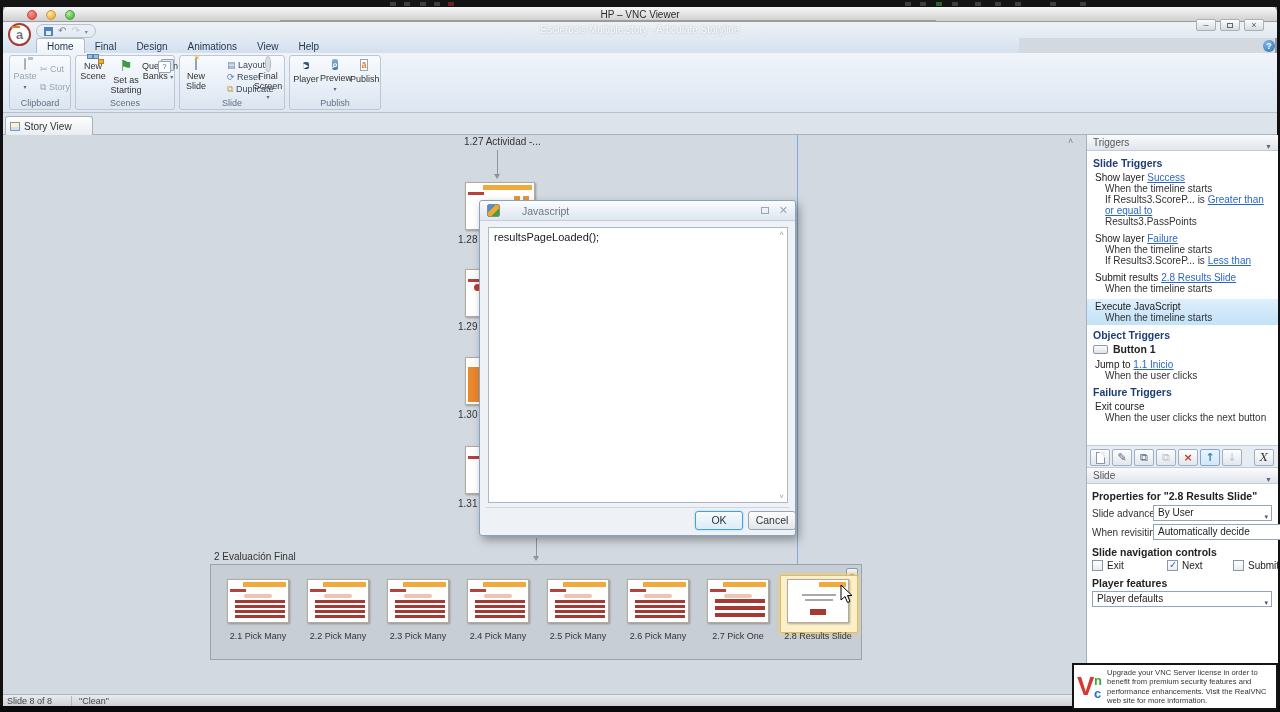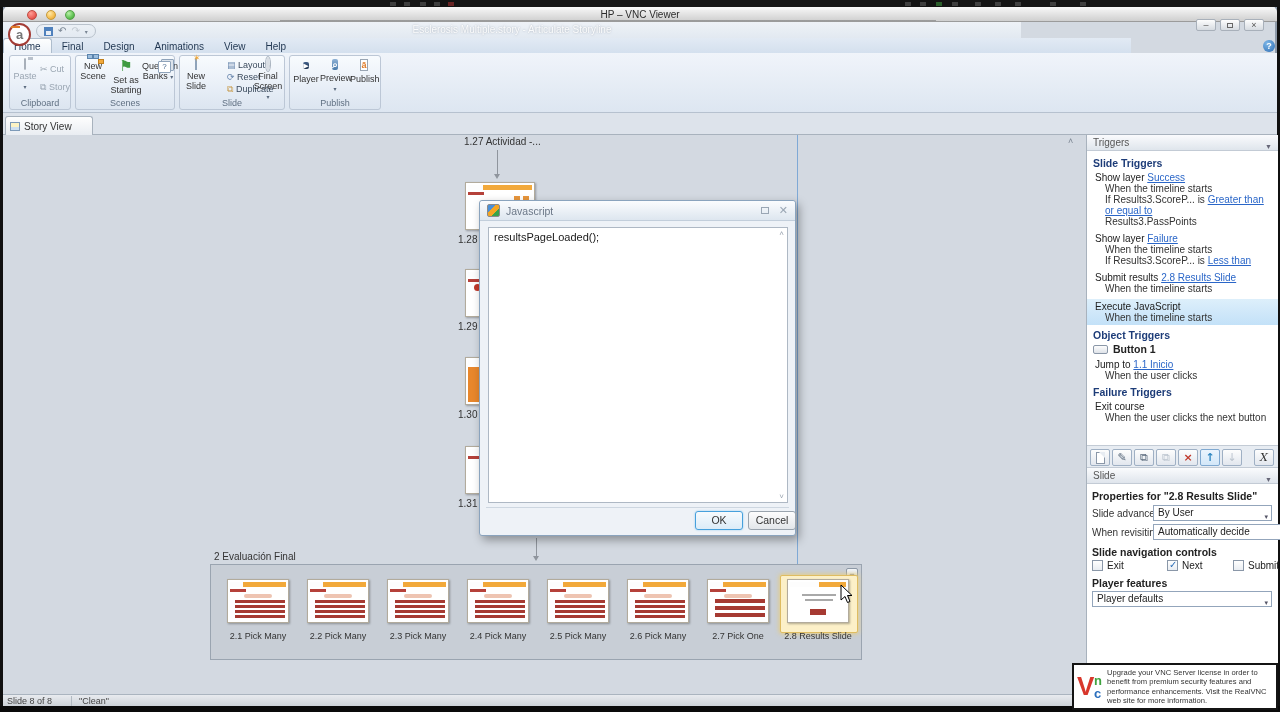--- a/index.html
+++ b/index.html
@@ -18,21 +18,21 @@
   .mac-titlebar { position:absolute; left:3px; top:7px; width:1274px; height:15px;
     background:linear-gradient(#f8f8f8,#cfcfcf); border-bottom:1px solid #9b9b9b;
     border-radius:5px 5px 0 0; z-index:6; }
   .tl { position:absolute; top:3px; width:10px; height:10px; border-radius:50%; }
   .tl.red    { left:24px; background:radial-gradient(circle at 35% 30%,#ff9d94,#ec6058 60%,#c33); border:1px solid #c04a40;}
   .tl.yellow { left:43px; background:radial-gradient(circle at 35% 30%,#ffe9a8,#f5bd4f 60%,#d99a2b); border:1px solid #c79a3a;}
   .tl.green  { left:62px; background:radial-gradient(circle at 35% 30%,#b9f0a8,#61c354 60%,#3f9b38); border:1px solid #55a049;}
   .mac-title { position:absolute; left:0; right:0; top:2px; text-align:center; font-size:10px; color:#2c2c2c; }
   .title-underline { position:absolute; left:277px; top:13px; width:656px; height:1px; background:#5a5a5a; opacity:.45; }
 
-  .app-titlebar { position:absolute; left:3px; top:22px; width:1018px; height:16px;
+  .app-titlebar { position:absolute; left:3px; top:22px; width:1274px; height:16px;
     background:linear-gradient(#eef2f7,#e2e9f1); z-index:4; }
   .app-title { position:absolute; left:0; right:0; top:2px; text-align:center; font-size:10px;
     color:rgba(255,255,255,.92); text-shadow:0 0 2px rgba(120,130,145,.6); }
   .win-btns { position:absolute; left:1196px; top:19px; display:flex; gap:4px; z-index:7; }
   .win-btn { width:20px; height:12px; border:1px solid #a8b0ba; border-radius:2px;
     background:linear-gradient(#fdfdfd,#d6dbe1); font-size:9px; line-height:10px; text-align:center; color:#555; }
   .win-btn .sq { display:inline-block; width:6px; height:5px; border:1px solid #666; margin-top:2px; }
 
   
   .app-logo { position:absolute; left:8px; top:23px; width:23px; height:23px; border-radius:50%;
@@ -41,22 +41,22 @@
   .app-logo .a::before { content:""; position:absolute; left:1px; top:1px; width:9px; height:2px; background:#e07b28; }
   .qat { position:absolute; left:36px; top:24px; height:14px; display:flex; align-items:center; gap:5px;
     padding:0 7px; border:1px solid #b9c2cc; border-radius:8px; z-index:8; }
   .ic-save { width:9px; height:9px; background:#4f81bd; position:relative; }
   .ic-save::after { content:""; position:absolute; left:2px; bottom:1px; width:5px; height:4px; background:#e8eef5; }
   .qat .glyph { font-family:"DejaVu Sans",sans-serif; font-size:10px; color:#7a8694; line-height:12px; }
   .qat .glyph.dis { color:#c3cad2; }
   .qat .caret { font-size:6px; color:#7a8694; }
 
   
-  .ribbon-tabs { position:absolute; left:3px; top:38px; width:1128px; height:15px;
-    background:linear-gradient(#e2eaf4,#d4e0ee); display:flex; align-items:flex-end; z-index:3; }
+  .ribbon-tabs { position:absolute; left:3px; top:38px; width:1016px; height:15px;
+    background:linear-gradient(#e2eaf4,#d4e0ee); display:flex; align-items:flex-end; padding-left:33px; z-index:3; }
   .rtab { font-size:10px; color:#1f3550; padding:2px 10px 1px; }
   .rtab.active { background:linear-gradient(#fdfefe,#eef3f9); border:1px solid #aebdcd; border-bottom:none;
     border-radius:3px 3px 0 0; color:#1f3550; }
   .help-btn { position:absolute; left:1263px; top:40px; width:12px; height:12px; border-radius:50%;
     background:radial-gradient(circle at 35% 30%,#7db7e8,#2e6db3); color:#fff; font-size:9px; font-weight:bold;
     text-align:center; line-height:12px; z-index:7; }
 
   .ribbon { position:absolute; left:3px; top:53px; width:1274px; height:60px;
     background:linear-gradient(#f0f4fa,#dde6f1); border-bottom:1px solid #b6c1cf; z-index:3; }
   .rgroup { position:absolute; top:2px; height:55px; border:1px solid #bcc7d6; border-radius:3px;
@@ -153,21 +153,21 @@
     background:#fcf0c8; border:1px solid #dfbc61; border-radius:2px; box-shadow:0 0 4px 1px rgba(232,205,126,.9); }
 
   
   .dialog { position:absolute; left:476px; top:65px; width:317px; height:336px;
     background:#eef2f7; border:1px solid #8aa3bd; border-radius:3px;
     box-shadow:3px 4px 10px rgba(0,0,0,.35); z-index:10; }
   .dlg-title { height:20px; background:linear-gradient(#fbfcfe,#dde6ef); border-bottom:1px solid #c2cedb;
     border-radius:3px 3px 0 0; display:flex; align-items:center; padding:0 7px; }
   .dlg-icon { width:13px; height:13px; border-radius:2px; border:1px solid #8a8a8a;
     background:linear-gradient(135deg,#4a90d9 0 33%,#f5a623 33% 66%,#37a34a 66%); }
-  .dlg-title .txt { font-size:10.5px; color:#6b7787; margin-left:6px; flex:1; }
+  .dlg-title .txt { font-size:10.5px; color:#6b7787; margin-left:22px; flex:1; }
   .dlg-btn { color:#9aa6b4; font-size:11px; margin-left:10px; line-height:11px; }
   .dlg-btn .sq { display:inline-block; width:8px; height:7px; border:1px solid #9aa6b4; }
   .dlg-edit { position:absolute; left:8px; top:26px; width:300px; height:276px; background:#fff;
     border:1px solid #aeb8c4; font-size:11px; color:#1a1a1a; padding:3px 5px; }
   .dlg-edit .chev { position:absolute; right:3px; font-size:8px; color:#9aa4b0; }
   .dlg-edit .chev.up { top:1px; } .dlg-edit .chev.dn { bottom:1px; }
   .dlg-sep { position:absolute; left:6px; right:6px; top:306px; height:1px; background:#cdd6e0; }
   .dlg-ok, .dlg-cancel { position:absolute; top:310px; width:48px; height:19px; font-size:10.5px; color:#333;
     text-align:center; line-height:17px; border-radius:3px; }
   .dlg-ok { left:215px; background:linear-gradient(#f6fafd,#dcecf8); border:1px solid #46a0dc; box-shadow:0 0 2px #8fc8ee; }

